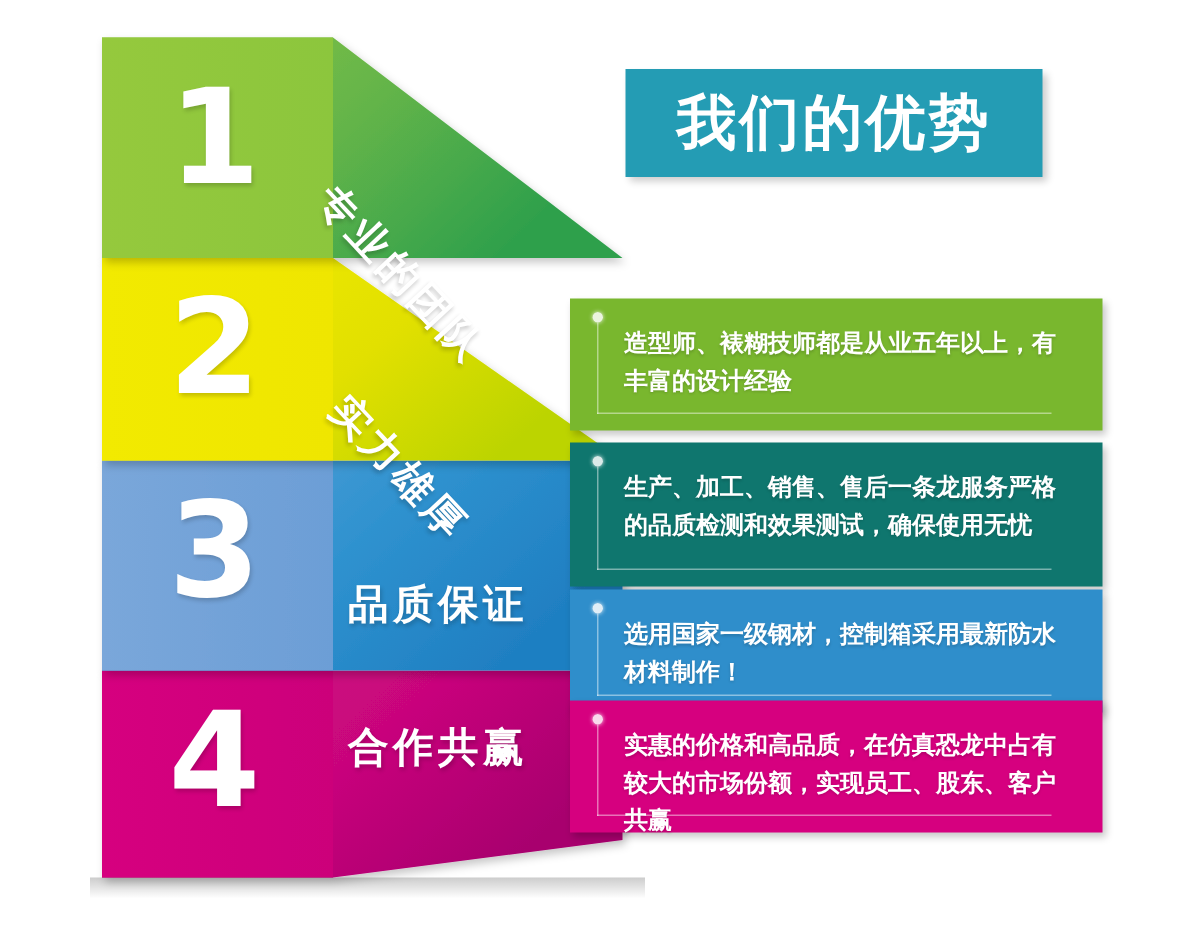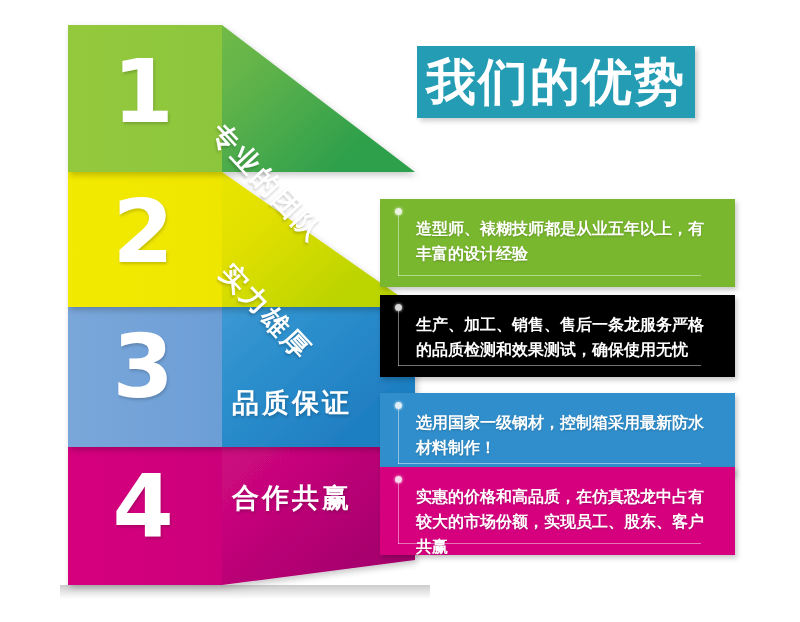--- a/index.html
+++ b/index.html
@@ -16,21 +16,21 @@
   .title-banner{
     position:absolute;
     left:417px; top:46px;
     width:278px; height:72px;
     background:#249cb4;
     box-shadow:3px 3px 5px rgba(0,0,0,.20);
     display:flex;align-items:center;justify-content:center;
   }
   .title-banner .t{
     color:#ffffff;
-    font-size:50px;
+    font-size:40px;
     font-weight:bold;
     letter-spacing:2px;
     line-height:1;
   }
 
   
   #shapes{position:absolute;left:0;top:0;width:800px;height:622px;}
 
   
   .num{
@@ -68,21 +68,21 @@
 
   
   .panel{
     position:absolute;
     left:380px;
     width:355px;
     box-sizing:border-box;
     box-shadow:2px 3px 5px rgba(0,0,0,.22);
   }
   #panel-1{top:199px;height:88px;background:#79b72e;}
-  #panel-2{top:295px;height:82px;background:#000000;}
+  #panel-2{top:295px;height:96px;background:#0f766e;}
   #panel-3{top:381px;height:82px;background:#2f8ecb;margin-top:12px;}
   #panel-4{top:467px;height:88px;background:#d6007f;}
 
   .panel .tick{
     position:absolute;
     left:15px; top:9px;
     width:7px;height:7px;border-radius:50%;
     background:rgba(255,255,255,.85);
     box-shadow:0 0 3px rgba(255,255,255,.9);
   }

